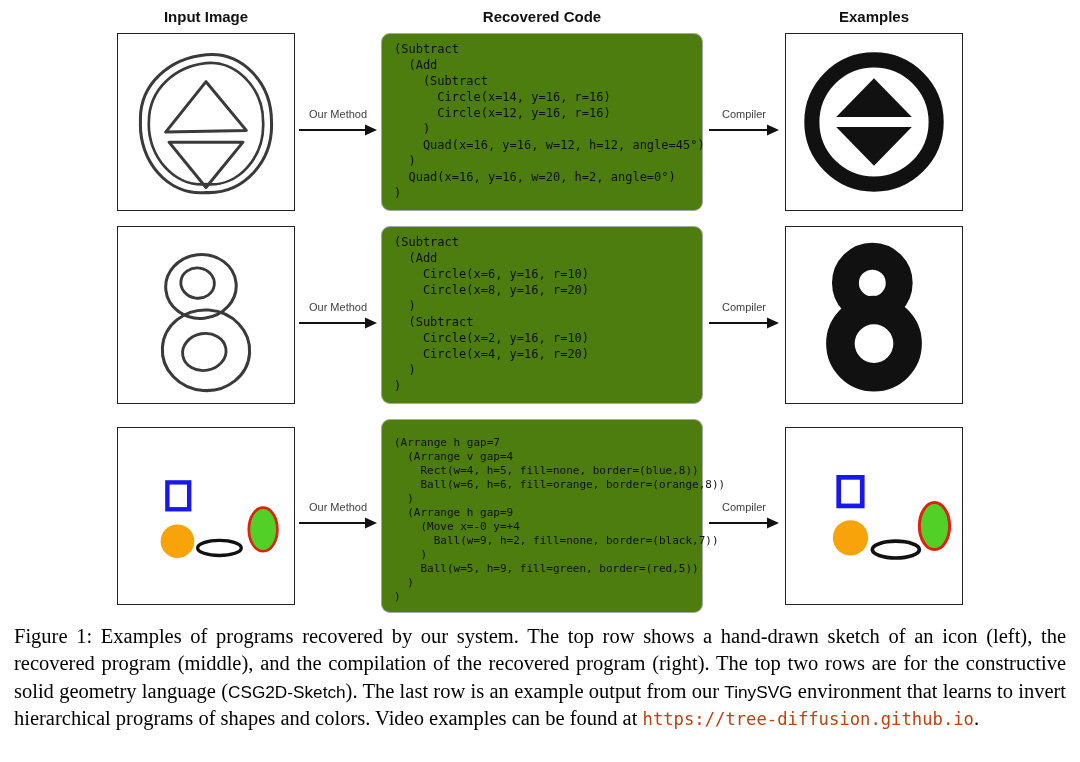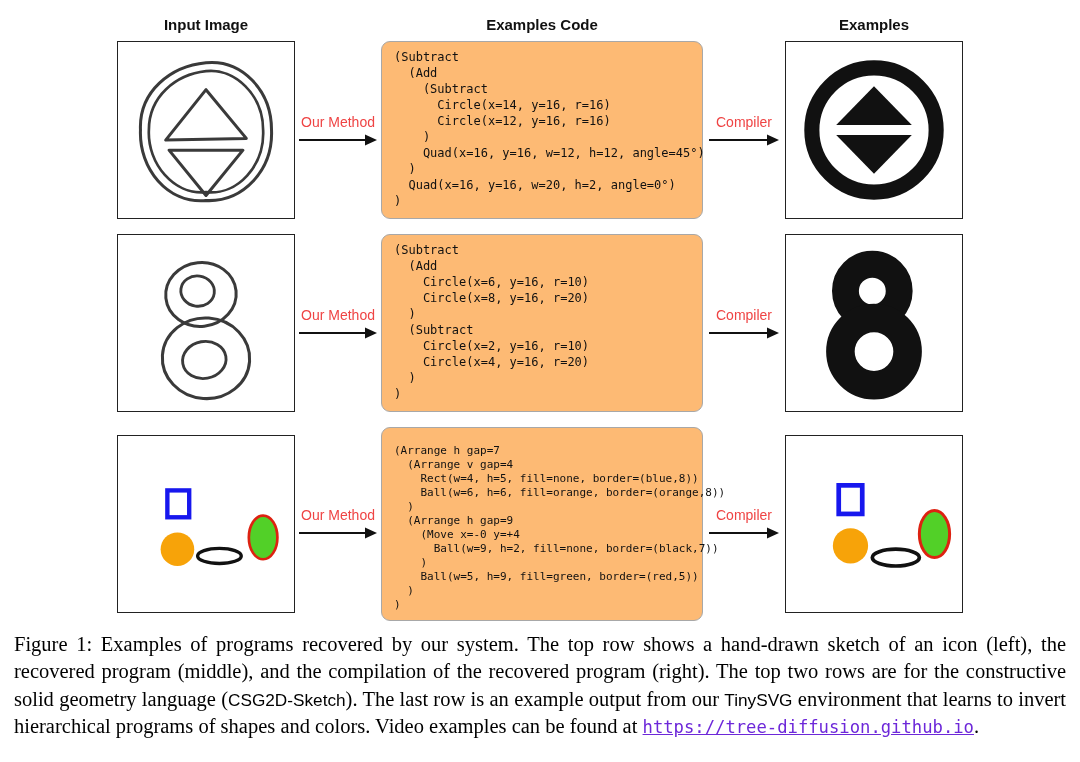--- a/index.html
+++ b/index.html
@@ -3,21 +3,21 @@
 <meta charset="utf-8">
 <style>
   * { box-sizing: border-box; }
   html, body { margin: 0; padding: 0; background: #ffffff; }
   body {
     width: 1080px; height: 762px;
     font-family: "Liberation Sans", sans-serif;
     color: #111;
     overflow: hidden;
   }
-  .figure { padding-top: 12px; }
+  .figure { padding-top: 4px; }
   .grid-row {
     display: grid;
     grid-template-columns: 178px 86px 322px 82px 178px;
     justify-content: center;
     align-items: center;
   }
   .header-row { margin-bottom: 8px; }
   .col-header {
     text-align: center;
     font-weight: bold;
@@ -29,26 +29,26 @@
     width: 178px; height: 178px;
     border: 1.5px solid #222;
     background: #fff;
     display: flex; align-items: center; justify-content: center;
   }
   .img-box svg { display: block; }
   .arrow-cell {
     display: flex; flex-direction: column;
     align-items: center; justify-content: center;
   }
-  .arrow-label { font-size: 14px; margin-bottom: 3px; color: #ef4444; text-align: right; }
+  .arrow-label { font-size: 11px; margin-bottom: 3px; color: #404040; text-align: right; }
   .code-box {
     width: 100%;
     border: 1px solid #a8a8a8;
     border-radius: 9px;
-    background: #fdba74;
+    background: #4d7c0f;
     padding: 8px 12px;
   }
   .code-box pre {
     margin: 0;
     font-family: "DejaVu Sans Mono", monospace;
     font-size: 12px;
     line-height: 1.33;
     white-space: pre;
     color: #111;
   }
@@ -62,34 +62,33 @@
     color: #000;
   }
   .seg-serif { font-family: "Liberation Serif", serif; }
   .seg-mono {
     font-family: Liberation Sans, sans-serif;
     font-size: 0.84em;
   }
   .seg-mono-link {
     font-family: "DejaVu Sans Mono", monospace;
     font-size: 0.84em;
-    color: #6d28d9;
+    color: #c2410c;
     cursor: pointer;
-    text-decoration: underline;
   }
 </style>
 </head>
 <body>
 
 <div class="figure">
 
   <div class="grid-row header-row">
     <div class="col-header">Input Image</div>
     <div></div>
-    <div class="col-header">Examples Code</div>
+    <div class="col-header">Recovered Code</div>
     <div></div>
     <div class="col-header">Examples</div>
   </div>
 
   <div class="grid-row fig-row">
     <div class="img-box">
       <svg width="168" height="168" viewBox="0 0 100 100">
         <path d="M50,10 C71,8 89,26 89,50 C90,74 72,93 50,92 C27,94 10,73 11,50 C10,27 29,12 50,10 Z" fill="none" stroke-width="1.8" stroke="#3a3a3a"></path>
         <path d="M50,15 C67,13 84,29 84,50 C85,71 69,89 50,87 C31,89 15,70 16,50 C16,30 32,17 50,15 Z" fill="none" stroke-width="1.6" stroke="#3a3a3a"></path>
         <path d="M50,26 L26,56 L74,55 Z" fill="none" stroke-width="1.8" stroke-linejoin="round" stroke="#3a3a3a"></path>

